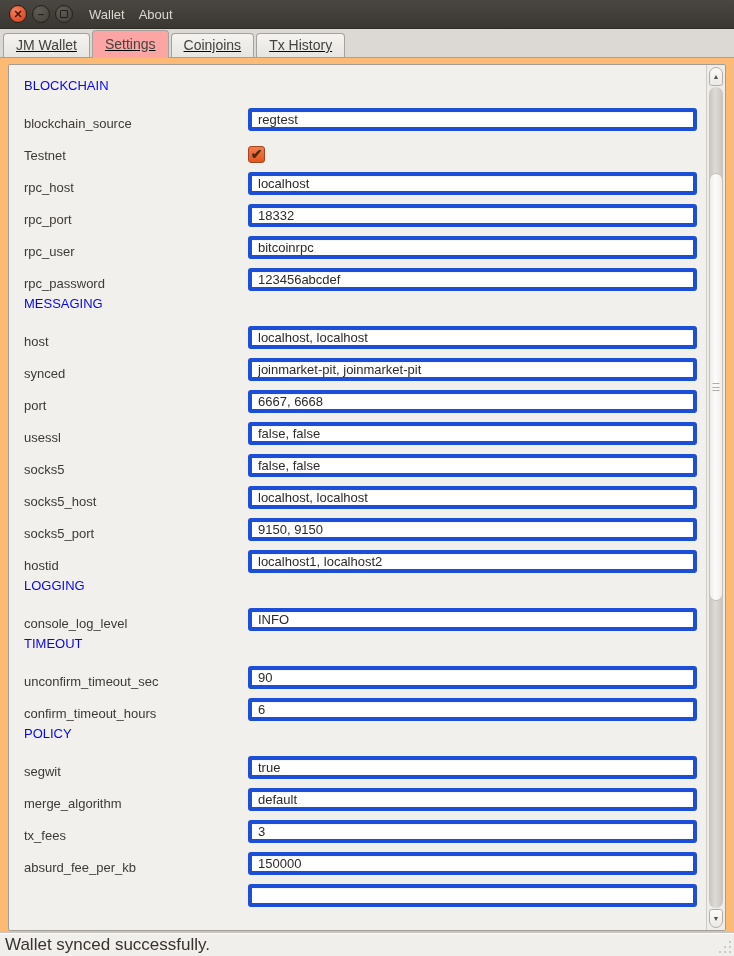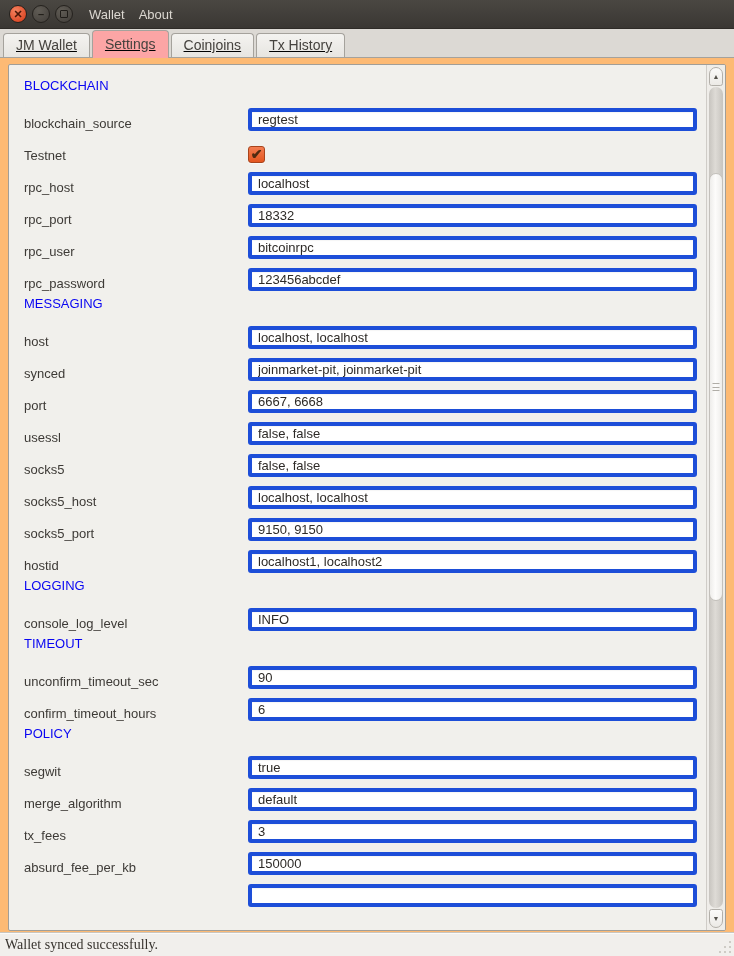--- a/index.html
+++ b/index.html
@@ -118,21 +118,21 @@
   }
   .sb-grip i { display:block; height:1px; background:#b0ada7; }
 
   
   .statusbar {
     position:absolute; left:0; right:0; bottom:0; height:24px;
     background:#f1efec; border-top:1px solid #c8c5c0;
     box-shadow:inset 0 1px 0 #fbfaf8;
     display:flex; align-items:center;
   }
-  .statusbar .status-text { font-size:14px; color:#37332e; padding-left:5px;font-family:Liberation Serif, serif; }
+  .statusbar .status-text { font-size:17px; color:#37332e; padding-left:5px; }
   .sizegrip { position:absolute; right:3px; bottom:3px; width:13px; height:13px; }
   .sizegrip i {
     position:absolute; width:2px; height:2px; background:#c2bfb9; border-radius:50%;
   }
   .sizegrip i:nth-child(1){ right:0; bottom:0; }
   .sizegrip i:nth-child(2){ right:5px; bottom:0; }
   .sizegrip i:nth-child(3){ right:10px; bottom:0; }
   .sizegrip i:nth-child(4){ right:0; bottom:5px; }
   .sizegrip i:nth-child(5){ right:5px; bottom:5px; }
   .sizegrip i:nth-child(6){ right:0; bottom:10px; }

